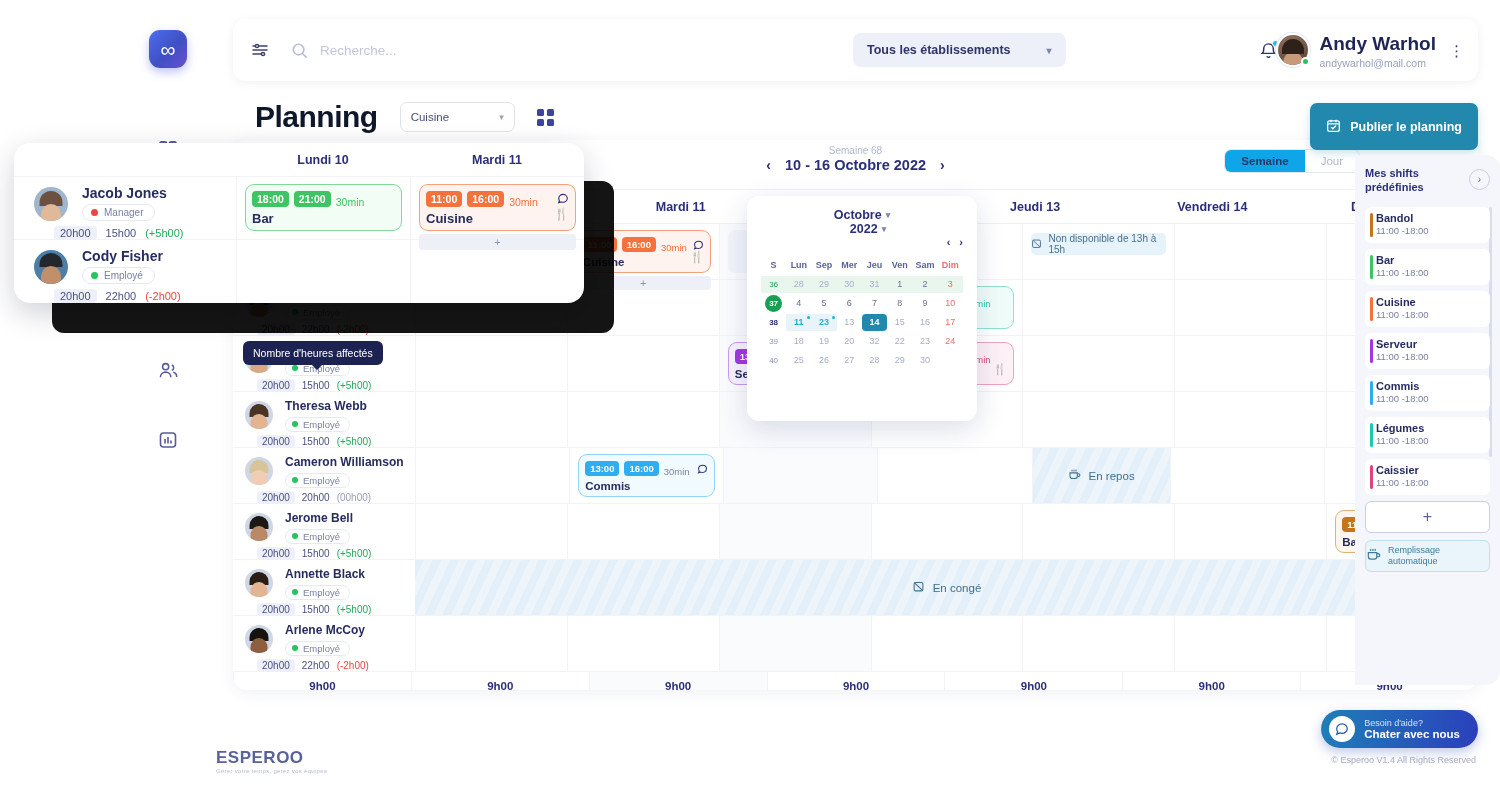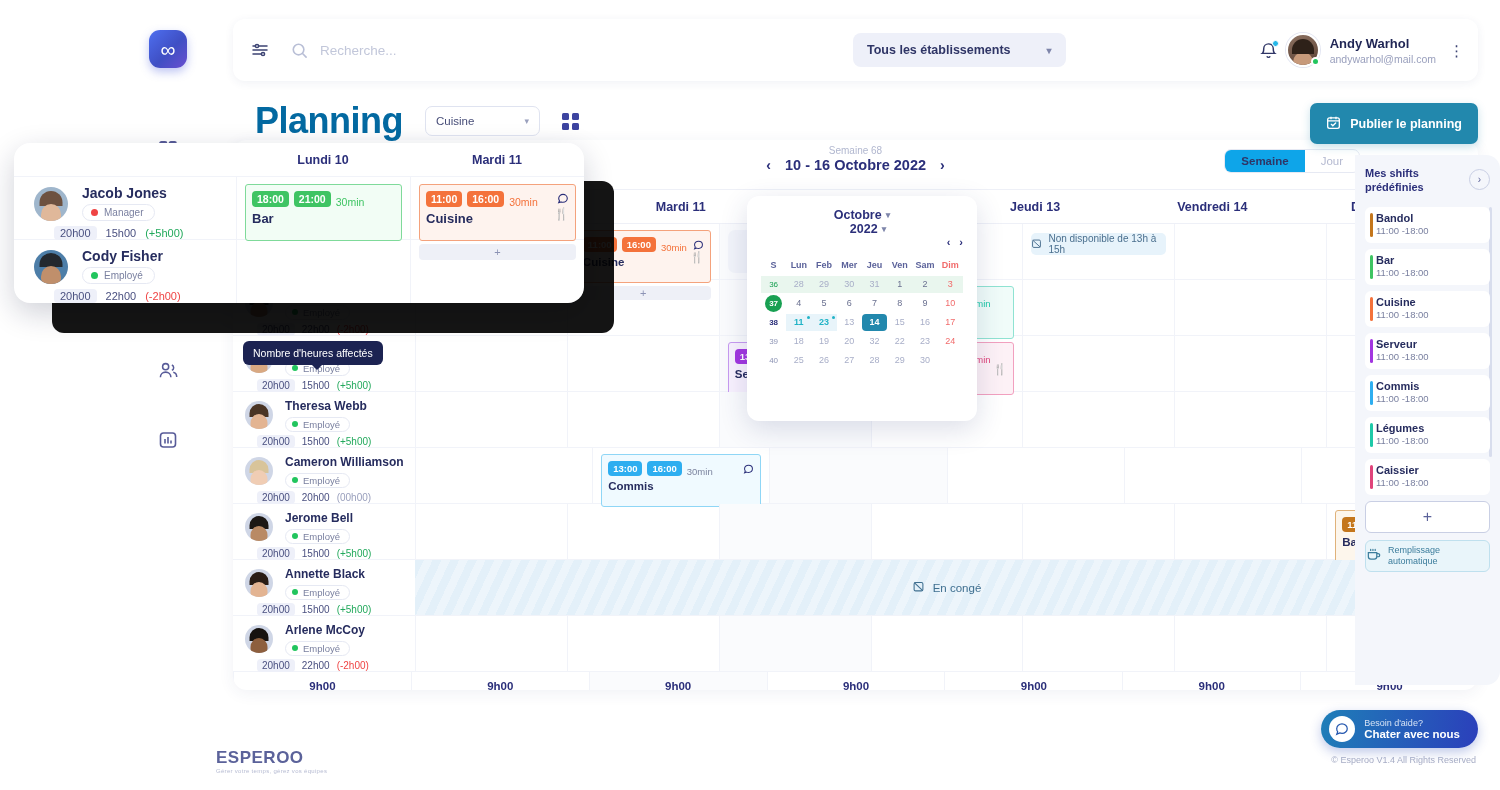--- a/index.html
+++ b/index.html
@@ -75,36 +75,36 @@
     width:20px; height:20px; border-radius:50% 50% 40% 40%; background:#c79a7b;
   }
   .avatar::before {
     content:""; position:absolute; left:50%; top:14%; transform:translateX(-50%);
     width:22px; height:15px; border-radius:11px 11px 0 0; background:#2e2119; z-index:2;
   }
   .status-dot {
     position: absolute; right: 0; bottom: 1px; width: 9px; height: 9px;
     border-radius: 50%; background: #22c55e; border: 2px solid #fff;
   }
-  .uname { font-size: 13px; font-weight: 700; color: #1f2554; line-height: 1.35; }
+  .uname { font-size: 19px; font-weight: 700; color: #1f2554; line-height: 1.35; }
   .umail { font-size: 10.5px; color: #9aa0bd; }
   .kebab { position: absolute; right: 14px; color: #3c4373; font-size: 15px; letter-spacing: 0; line-height: .6; }
   
   .page-head { position: absolute; left: 255px; top: 100px; display: flex; align-items: center; gap: 22px; z-index: 3; }
-  .page-title { font-size: 36px; font-weight: 700; color: #0369a1; letter-spacing: -.5px; }
+  .page-title { font-size: 30px; font-weight: 700; color: #0f172a; letter-spacing: -.5px; }
   .dept-select {
     width: 115px; height: 30px; border: 1px solid #dfe3f0; border-radius: 7px;
     background: #fff; display: flex; align-items: center; justify-content: space-between;
     padding: 0 10px; font-size: 11.5px; color: #474d78;
   }
   .dept-select .chev { color: #9aa0bd; font-size: 9px; }
   .grid-toggle { display: grid; grid-template-columns: 7px 7px; grid-gap: 3px; }
   .grid-toggle i { width: 7px; height: 7px; background: #3d44a0; border-radius: 1.5px; display: block; }
   .publish-btn {
-    position: absolute; right: 22px; top: 103px; height: 41px;
+    position: absolute; right: 22px; top: 103px; height: 47px;
     background: #2288ad; color: #fff; border-radius: 7px;
     display: flex; align-items: center; gap: 9px; padding: 0 16px;
     font-size: 12.5px; font-weight: 600; z-index: 3;
     box-shadow: 0 3px 8px rgba(34,136,173,.25);
   }
   
   .plan-card {
     position: absolute; left: 233px; top: 140px; width: 1245px; height: 550px;
     background: #fff; border-radius: 14px;
     box-shadow: 0 3px 16px rgba(40,50,110,.07);
@@ -151,21 +151,21 @@
   .eavatar {
     position: absolute; left: 12px; top: 9px; width: 28px; height: 28px; border-radius: 50%;
     overflow: hidden; background: #cfd6e6;
   }
   .eavatar .hair { position: absolute; left: 50%; top: 10%; transform: translateX(-50%); width: 19px; height: 13px; border-radius: 10px 10px 0 0; }
   .eavatar .face { position: absolute; left: 50%; top: 48%; transform: translateX(-50%); width: 17px; height: 18px; border-radius: 50% 50% 42% 42%; }
   .dcell { flex: 1; border-left: 1px solid #f1f3f9; position: relative; padding: 6px 8px; }
   .dcell.shade { background: #fafbfd; }
   
   .chip {
-    border-radius: 3px; border: 1px solid; padding: 4px 6px 14px; position: relative;
+    border-radius: 9px; border: 1px solid; padding: 4px 6px 4px; position: relative;
   }
   .chip-top { display: flex; align-items: center; gap: 5px; }
   .pill { color: #fff; border-radius: 4px; font-size: 9.5px; font-weight: 700; padding: 2px 5px; }
   .dur { font-size: 9.5px; font-weight: 400; margin-top: 7px; }
   .chip-name { font-size: 11.5px; font-weight: 700; color: #262c5e; margin-top: 3px; }
   .chip-ic { position: absolute; right: 6px; color: #2b2f7a; }
   .chip-ic.top { top: 5px; }
   .chip-ic.bot { top: 20px; font-size: 11px; }
   .addrow {
     margin-top: 3px; height: 14px; background: #eef0f7; border-radius: 4px;
@@ -616,20 +616,32 @@
             <div class="chip-name">Commis</div>
             <span class="chip-ic top">
               <svg width="11" height="11" viewBox="0 0 14 14" fill="none" stroke="currentColor" stroke-width="1.3">
                   <path d="M12 7.4c0 2.6-2.2 4.6-5 4.6-.8 0-1.5-.15-2.2-.4L2 12.5l.9-2.3A4.4 4.4 0 0 1 2 7.4C2 4.8 4.2 2.8 7 2.8s5 2 5 4.6z"></path>
                 </svg>
             </span>
           </div>
         </div>
         <div class="dcell shade"></div>
         <div class="dcell"></div>
+        <div class="dcell" style="padding:0">
+          <div class="stripe">
+            <span>
+              <svg width="13" height="13" viewBox="0 0 16 16" fill="none" stroke="currentColor" stroke-width="1.3">
+                  <path d="M2.5 6h9v4.2a2.8 2.8 0 0 1-2.8 2.8H5.3A2.8 2.8 0 0 1 2.5 10.2V6z"></path>
+                  <path d="M11.5 7h1.4a1.7 1.7 0 0 1 0 3.4h-1.4"></path>
+                  <path d="M5 3.6v-1M7.4 3.6v-1M9.8 3.6v-1" stroke-linecap="round"></path>
+                </svg>
+            </span>
+            <span>En repos</span>
+          </div>
+        </div>
         <div class="dcell"></div>
         <div class="dcell"></div>
       </div>
 
       <div class="erow">
         <div class="ecell">
           <div class="eavatar">
               <div class="hair" style="background:#1c1815"></div>
               <div class="face" style="background:#b98a65"></div>
             </div>
@@ -816,21 +828,21 @@
           <span class="cv">▾</span>
       </div>
       <div class="dp-arrows">
         <span>‹</span>
         <span>›</span>
       </div>
     </div>
     <div class="dp-grid">
       <div class="dow">S</div>
       <div class="dow">Lun</div>
-      <div class="dow">Feb</div>
+      <div class="dow">Sep</div>
       <div class="dow">Mer</div>
       <div class="dow">Jeu</div>
       <div class="dow">Ven</div>
       <div class="dow">Sam</div>
       <div class="dow sun">Dim</div>
 
       <div class="wk dp-row-hl" style="color:#18a052">36</div>
       <div class="dp-row-hl muted">28</div>
       <div class="dp-row-hl muted">29</div>
       <div class="dp-row-hl muted">30</div>

